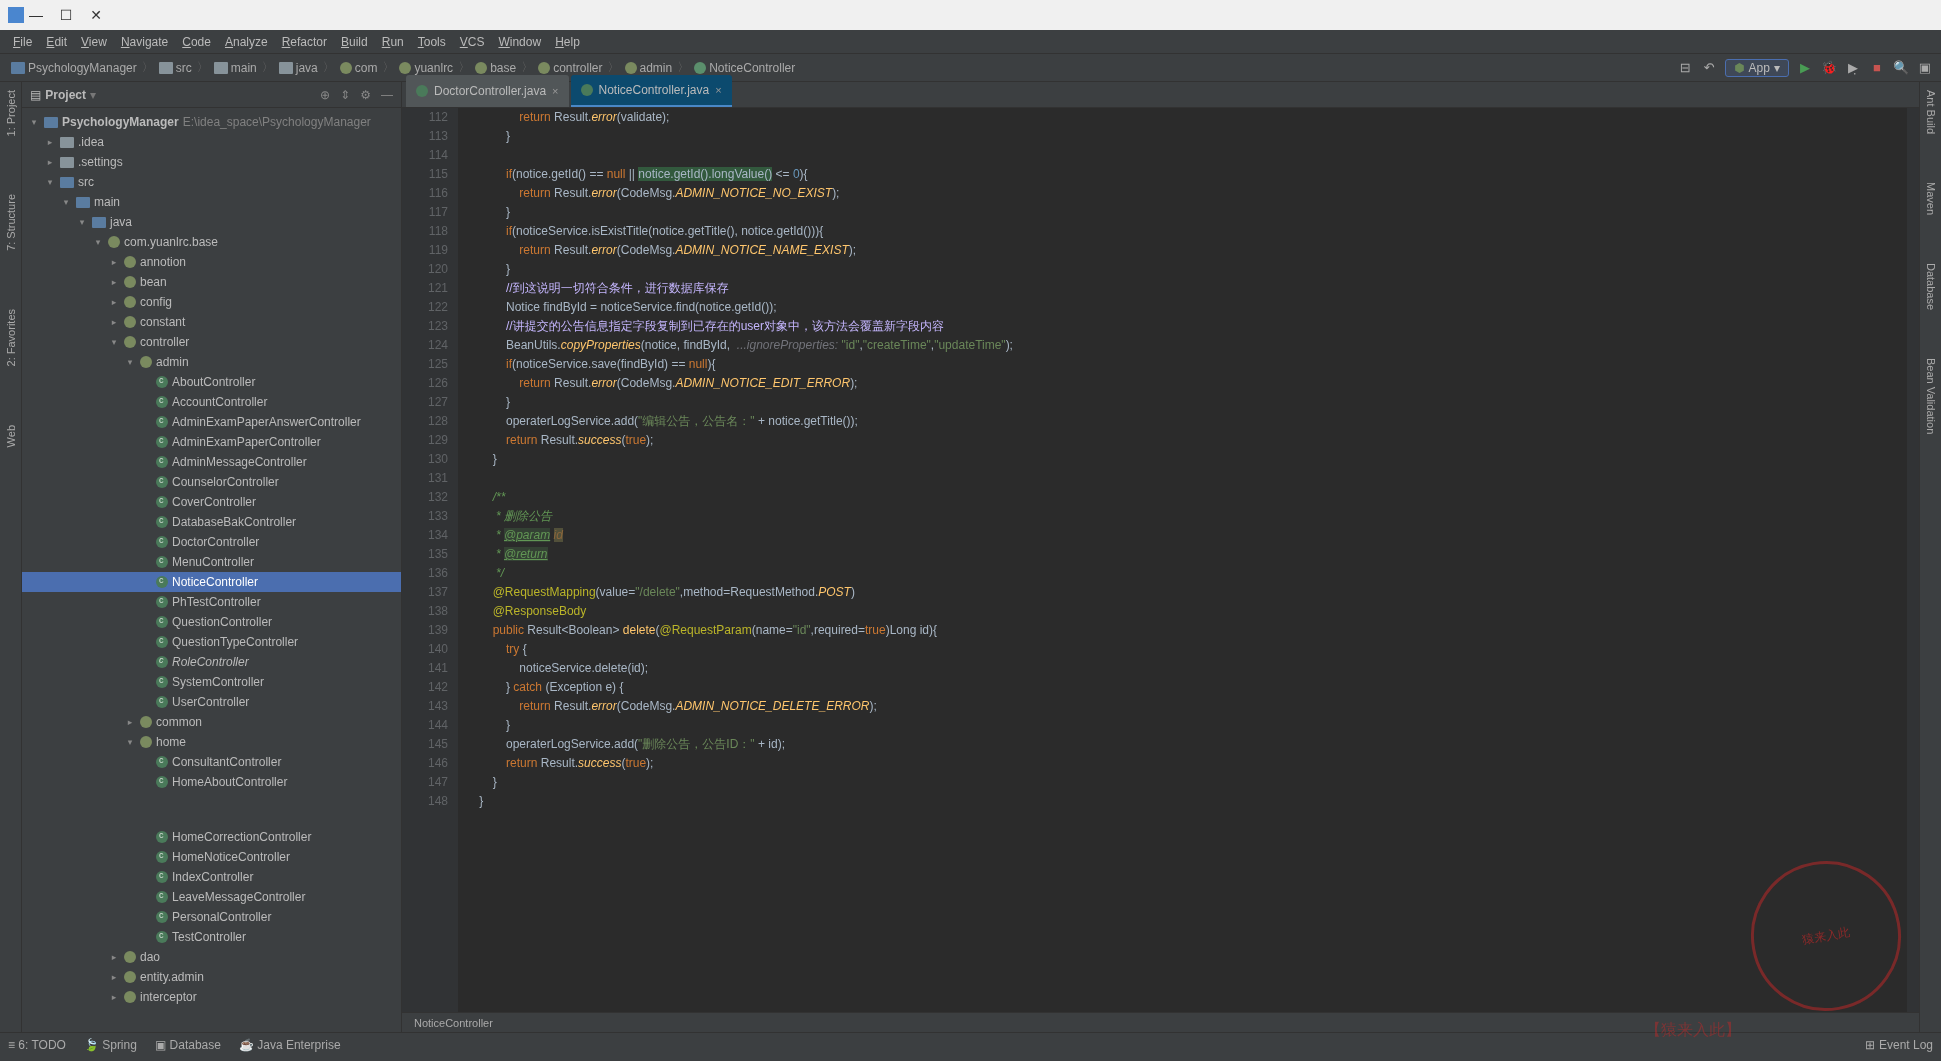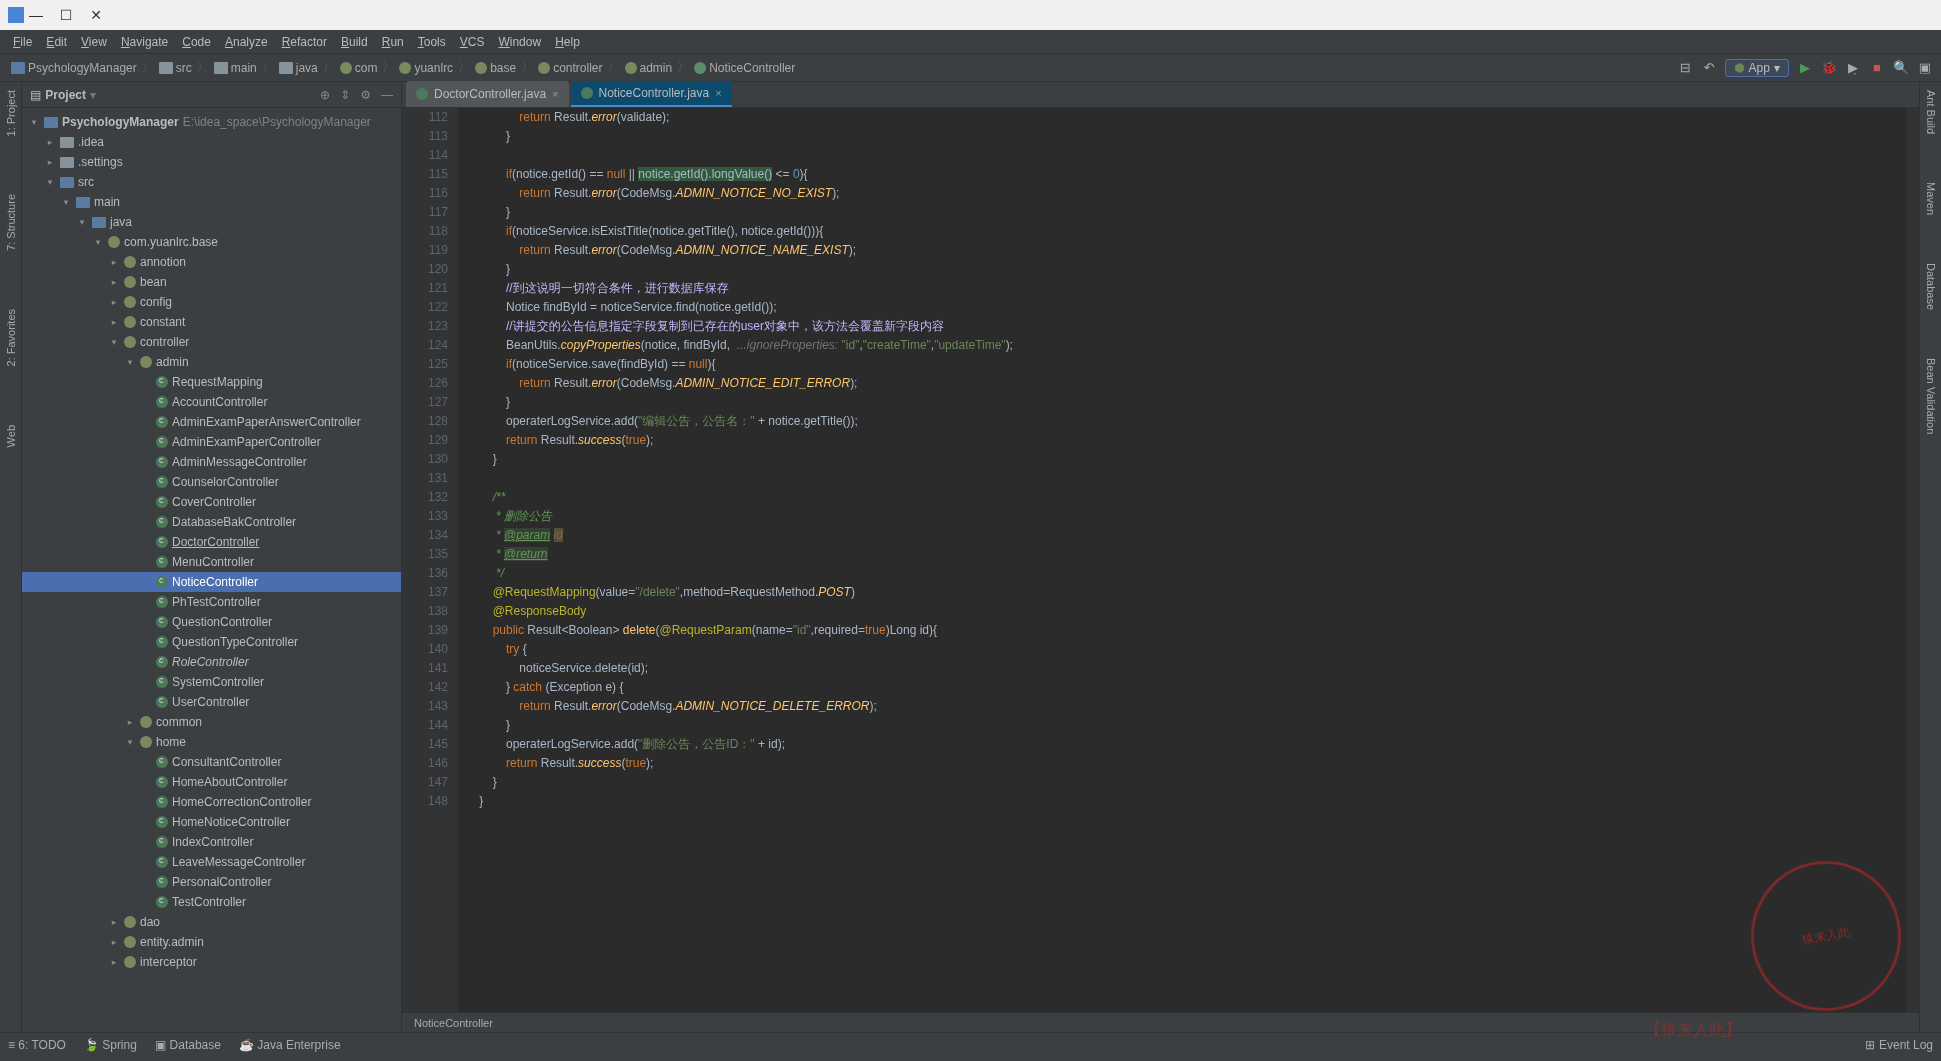--- a/index.html
+++ b/index.html
@@ -41,21 +41,21 @@
 .node .nic { width:16px; height:14px; margin:0 4px; display:inline-flex; align-items:center; justify-content:center; }
 .nic.fold { background:#87939a; border-radius:1px; width:14px; height:11px; }
 .nic.fold.blue { background:#5a7ca0; }
 .nic.pkgic { background:#7a8a5f; border-radius:50%; width:12px; height:12px; }
 .nic.clsic { background:#4a7a5a; border-radius:50%; width:12px; height:12px; position:relative; }
 .nic.clsic::after { content:"c"; color:#d8e2d8; font-size:9px; position:absolute; left:3px; top:-1px; }
 .node .txt { }
 .node .dim { color:#808080; margin-left:4px; }
 .editor { flex:1; display:flex; flex-direction:column; background:#2b2b2b; }
 .tabs { height:26px; background:#3c3f41; display:flex; align-items:flex-end; border-bottom:1px solid #323232; padding-left:4px; }
-.tab { height:26px; padding:0 10px; display:flex; align-items:center; gap:6px; background:#515658; color:#bbb; border-radius:3px 3px 0 0; margin-right:2px; cursor:pointer; }
+.tab { height:32px; padding:0 10px; display:flex; align-items:center; gap:6px; background:#515658; color:#bbb; border-radius:3px 3px 0 0; margin-right:2px; cursor:pointer; }
 .tab.active { background:#0c4a6e; border-bottom:2px solid #4a88c7; }
 .tab .cic { width:12px; height:12px; background:#4a7a5a; border-radius:50%; }
 .tab .x { color:#999; font-size:11px; }
 .code { flex:1; display:flex; overflow:hidden; font-family:Consolas,monospace; font-size:14px; line-height:19px; }
 .gutter { width:56px; background:#313335; color:#606366; text-align:right; padding:0 10px 0 0; }
 .gutter div { height:19px; }
 .src { flex:1; padding-left:8px; white-space:pre; color:#a9b7c6; overflow:hidden; }
 .src div { height:19px; }
 .kw { color:#cc7832; }
 .str { color:#6a8759; }
@@ -259,21 +259,21 @@
           <span class="txt">controller</span>
         </div>
         <div class="node" style="padding-left: 102px;">
           <span class="arrow">▾</span>
           <span class="nic pkgic"></span>
           <span class="txt">admin</span>
         </div>
         <div class="node" style="padding-left: 118px;">
           <span class="arrow"></span>
           <span class="nic clsic"></span>
-          <span class="txt">RequestMapping</span>
+          <span class="txt">AboutController</span>
         </div>
         <div class="node" style="padding-left: 118px;">
           <span class="arrow"></span>
           <span class="nic clsic"></span>
           <span class="txt">AccountController</span>
         </div>
         <div class="node" style="padding-left: 118px;">
           <span class="arrow"></span>
           <span class="nic clsic"></span>
           <span class="txt">AdminExamPaperAnswerController</span>
@@ -296,21 +296,21 @@
         <div class="node" style="padding-left: 118px;">
           <span class="arrow"></span>
           <span class="nic clsic"></span>
           <span class="txt">CoverController</span>
         </div>
         <div class="node" style="padding-left: 118px;">
           <span class="arrow"></span>
           <span class="nic clsic"></span>
           <span class="txt">DatabaseBakController</span>
         </div>
-        <div class="node" style="padding-left: 118px; text-decoration: underline;">
+        <div class="node" style="padding-left: 118px;">
           <span class="arrow"></span>
           <span class="nic clsic"></span>
           <span class="txt">DoctorController</span>
         </div>
         <div class="node" style="padding-left: 118px;">
           <span class="arrow"></span>
           <span class="nic clsic"></span>
           <span class="txt">MenuController</span>
         </div>
         <div class="node sel" style="padding-left: 118px;">
@@ -361,21 +361,21 @@
         <div class="node" style="padding-left: 118px;">
           <span class="arrow"></span>
           <span class="nic clsic"></span>
           <span class="txt">ConsultantController</span>
         </div>
         <div class="node" style="padding-left: 118px;">
           <span class="arrow"></span>
           <span class="nic clsic"></span>
           <span class="txt">HomeAboutController</span>
         </div>
-        <div class="node" style="padding-left: 118px;">
+        <div class="node" style="padding-left: 118px; margin-top: 35px;">
           <span class="arrow"></span>
           <span class="nic clsic"></span>
           <span class="txt">HomeCorrectionController</span>
         </div>
         <div class="node" style="padding-left: 118px;">
           <span class="arrow"></span>
           <span class="nic clsic"></span>
           <span class="txt">HomeNoticeController</span>
         </div>
         <div class="node" style="padding-left: 118px;">

